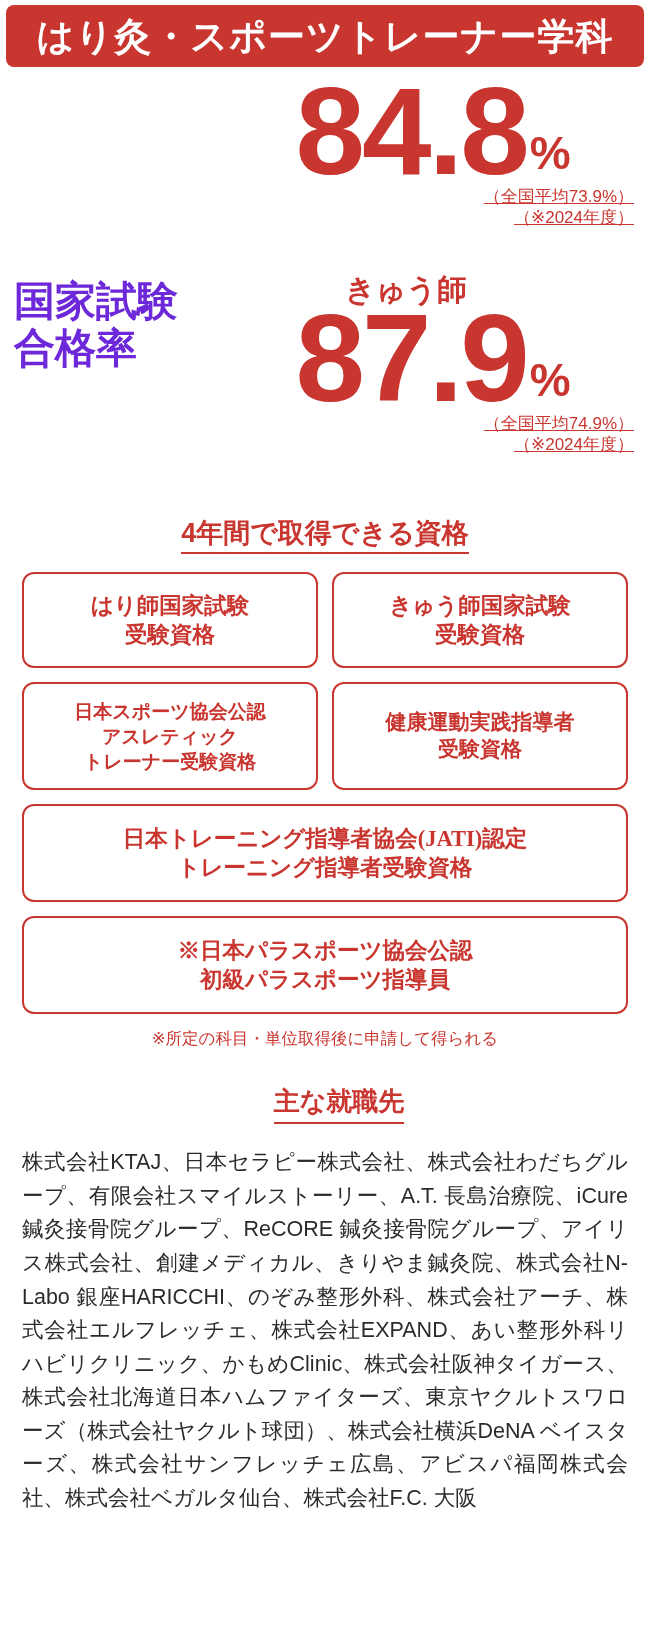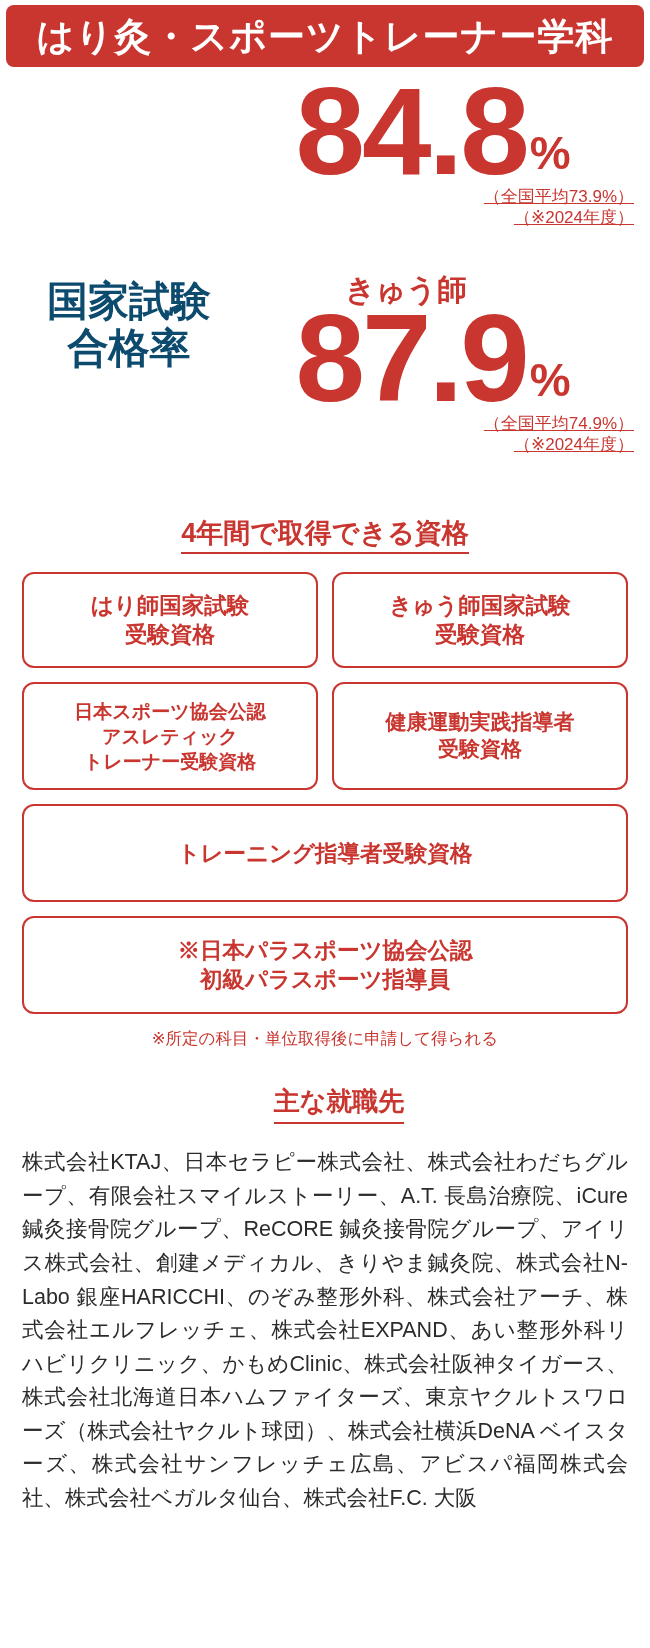--- a/index.html
+++ b/index.html
@@ -38,22 +38,22 @@
   .rates-block {
     position: relative;
     height: 440px;
     margin-top: 6px;
   }
   .rates-label {
     position: absolute;
     left: 14px;
     top: 205px;
     width: 230px;
-    text-align: center;
-    color: #0c4a6e;
+    text-align: left;
+    color: #6d28d9;
     font-size: 41px;
     font-weight: bold;
     line-height: 1.15;
   }
   .rate-group { position: absolute; }
   .rate-group.hari { left: 230px; top: 6px; width: 412px; }
   .rate-group.kyu  { left: 230px; top: 200px; width: 412px; }
 
   .rate-caption {
     color: #c9352f;
@@ -228,20 +228,21 @@
       <span class="qual-line fs19">トレーナー受験資格</span>
     </div>
     <div class="qual-card h3">
       <span class="qual-line fs21">健康運動実践指導者</span>
       <span class="qual-line fs21">受験資格</span>
     </div>
   </div>
 
   <div class="qual-row">
     <div class="qual-card wide">
+      <span class="qual-line fs22">日本トレーニング指導者協会(JATI)認定</span>
       <span class="qual-line fs22">トレーニング指導者受験資格</span>
     </div>
   </div>
 
   <div class="qual-row">
     <div class="qual-card wide">
       <span class="qual-line fs22">※日本パラスポーツ協会公認</span>
       <span class="qual-line fs22">初級パラスポーツ指導員</span>
     </div>
   </div>

